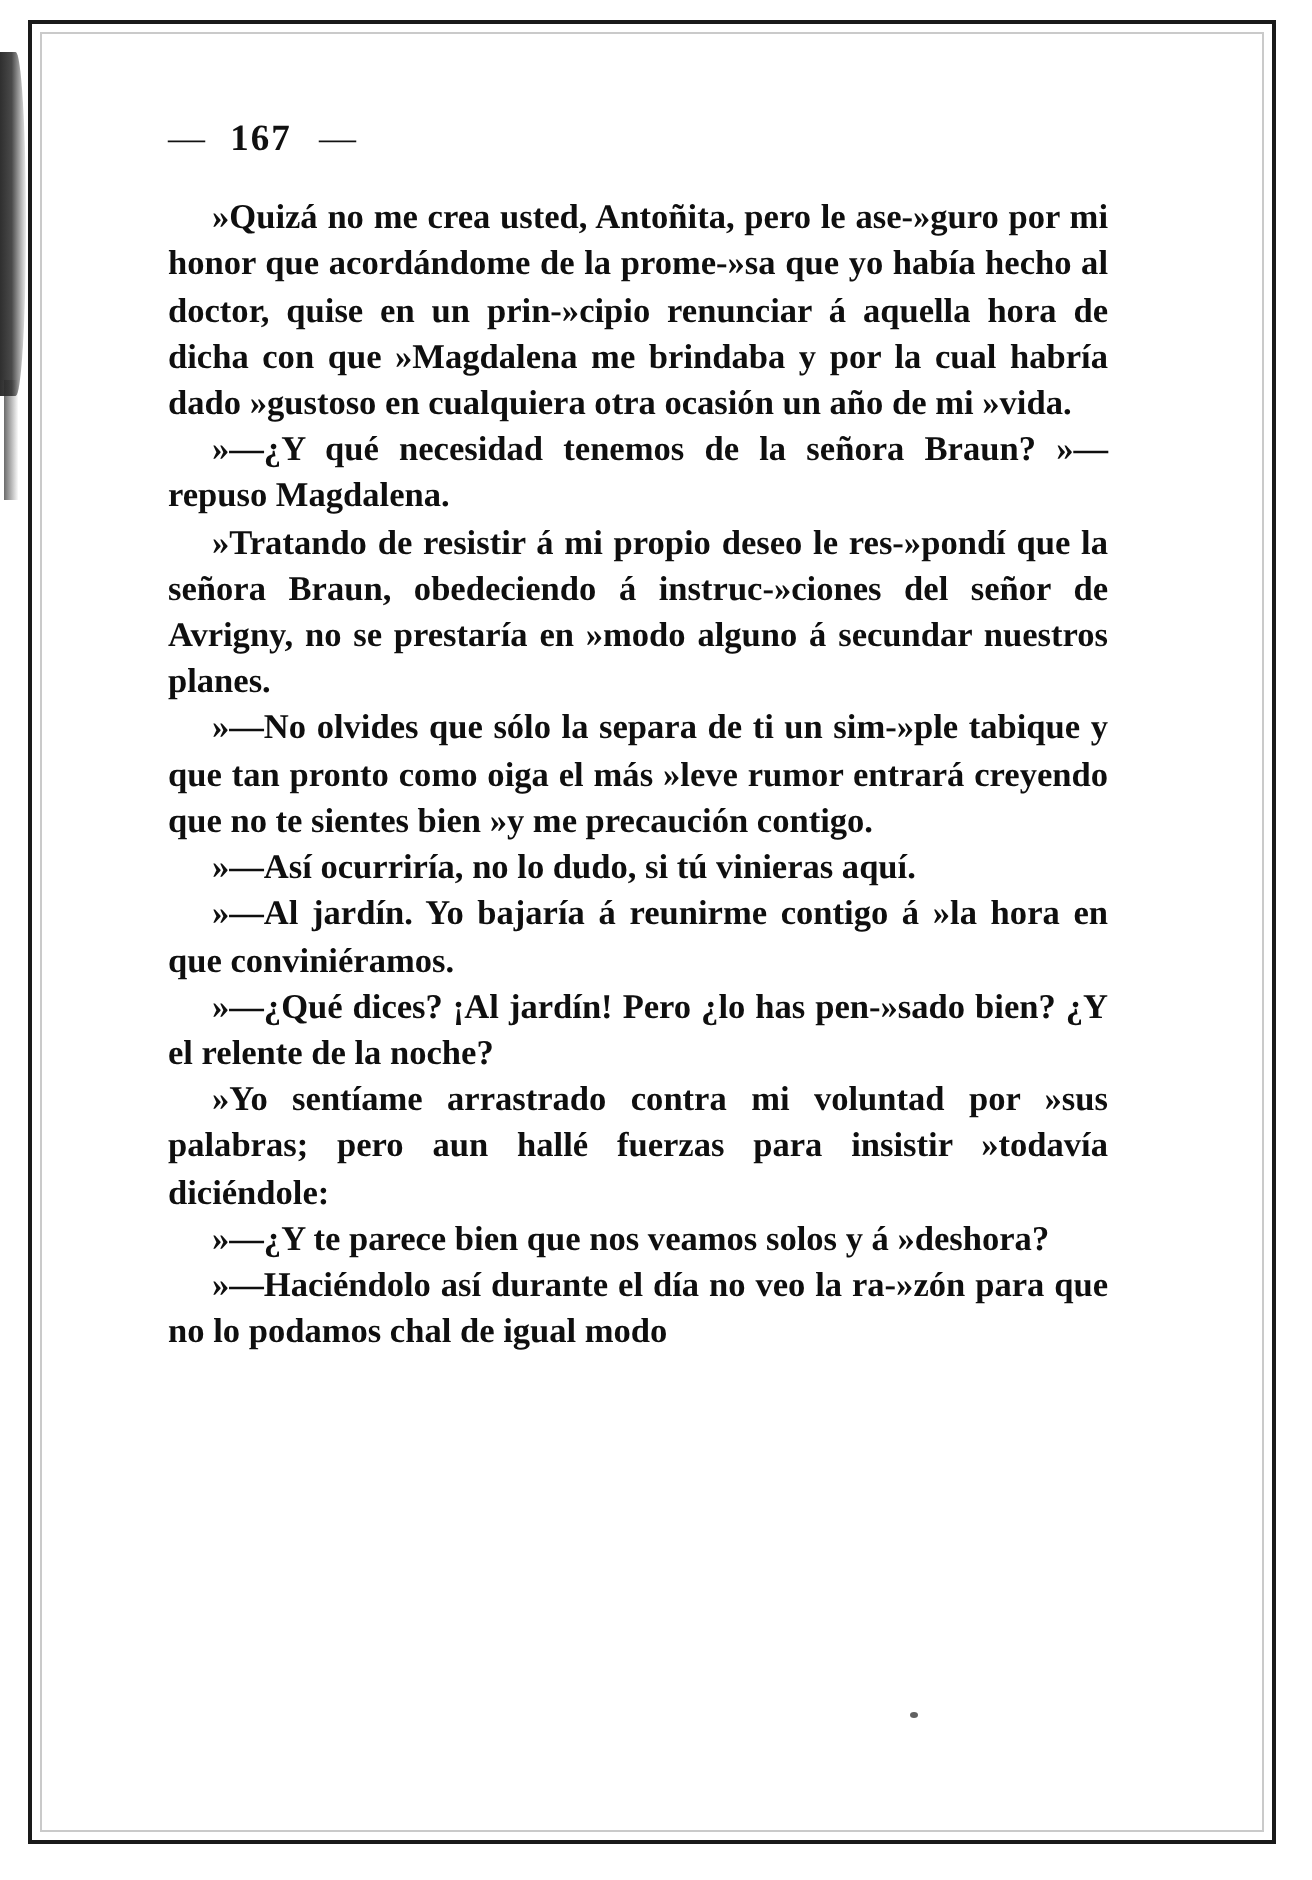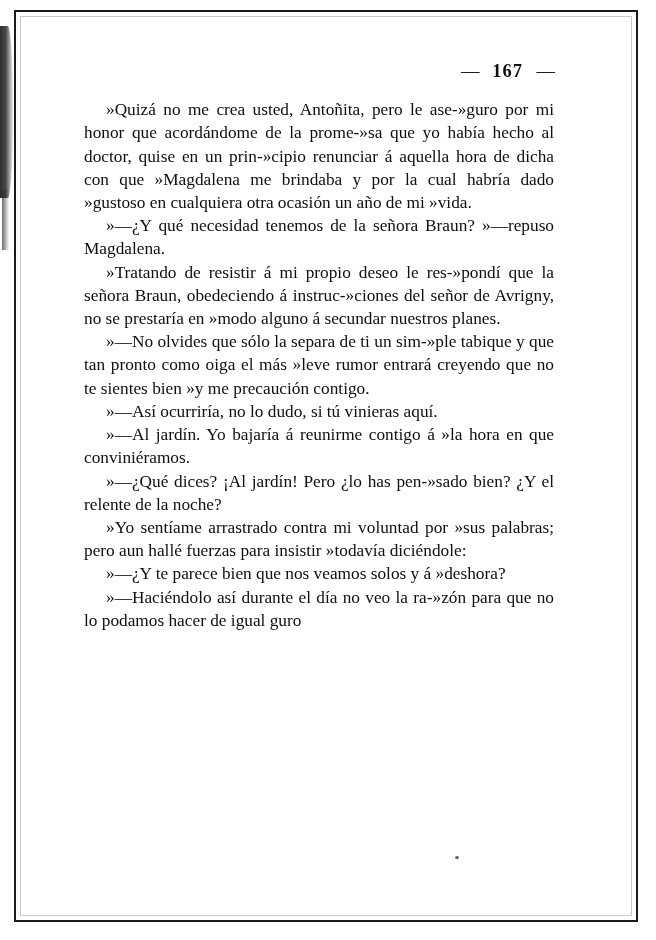--- a/index.html
+++ b/index.html
@@ -56,21 +56,21 @@
   }
 
   .content {
     position: absolute;
     left: 84px;
     top: 60px;
     width: 470px;
   }
 
   .page-header {
-    text-align: right;
+    text-align: left;
     font-size: 18.5px;
     letter-spacing: 1px;
     color: #111;
     margin-bottom: 16px;
     font-weight: bold;
     font-family: "Liberation Serif", serif;
   }
   .page-header .rule-left,
   .page-header .rule-right {
     display: inline-block;
@@ -94,20 +94,21 @@
     hyphens: manual;
     font-family: "Liberation Serif", serif;
   }
   .body-text p.indent {
     text-indent: 22px;
   }
 
   
   .body-text {
     filter: contrast(1.05);
+    font-weight: bold;
   }
 
   .ink-dot {
     position: absolute;
     width: 4px;
     height: 3px;
     background: #3a3a3a;
     border-radius: 50%;
     opacity: 0.8;
   }
@@ -130,18 +131,18 @@
   <div class="body-text">
     <p class="indent">»Quizá no me crea usted, Antoñita, pero le ase-»guro por mi honor que acordándome de la prome-»sa que yo había hecho al doctor, quise en un prin-»cipio renunciar á aquella hora de dicha con que »Magdalena me brindaba y por la cual habría dado »gustoso en cualquiera otra ocasión un año de mi »vida.</p>
     <p class="indent">»—¿Y qué necesidad tenemos de la señora Braun? »—repuso Magdalena.</p>
     <p class="indent">»Tratando de resistir á mi propio deseo le res-»pondí que la señora Braun, obedeciendo á instruc-»ciones del señor de Avrigny, no se prestaría en »modo alguno á secundar nuestros planes.</p>
     <p class="indent">»—No olvides que sólo la separa de ti un sim-»ple tabique y que tan pronto como oiga el más »leve rumor entrará creyendo que no te sientes bien »y me precaución contigo.</p>
     <p class="indent">»—Así ocurriría, no lo dudo, si tú vinieras aquí.</p>
     <p class="indent">»—Al jardín. Yo bajaría á reunirme contigo á »la hora en que conviniéramos.</p>
     <p class="indent">»—¿Qué dices? ¡Al jardín! Pero ¿lo has pen-»sado bien? ¿Y el relente de la noche?</p>
     <p class="indent">»Yo sentíame arrastrado contra mi voluntad por »sus palabras; pero aun hallé fuerzas para insistir »todavía diciéndole:</p>
     <p class="indent">»—¿Y te parece bien que nos veamos solos y á »deshora?</p>
-    <p class="indent">»—Haciéndolo así durante el día no veo la ra-»zón para que no lo podamos hacer de igual guro</p>
+    <p class="indent">»—Haciéndolo así durante el día no veo la ra-»zón para que no lo podamos chal de igual modo</p>
   </div>
 
 </div>
 
 <div class="ink-dot" style="left:455px; top:856px;"></div>
 
 </body></html>

